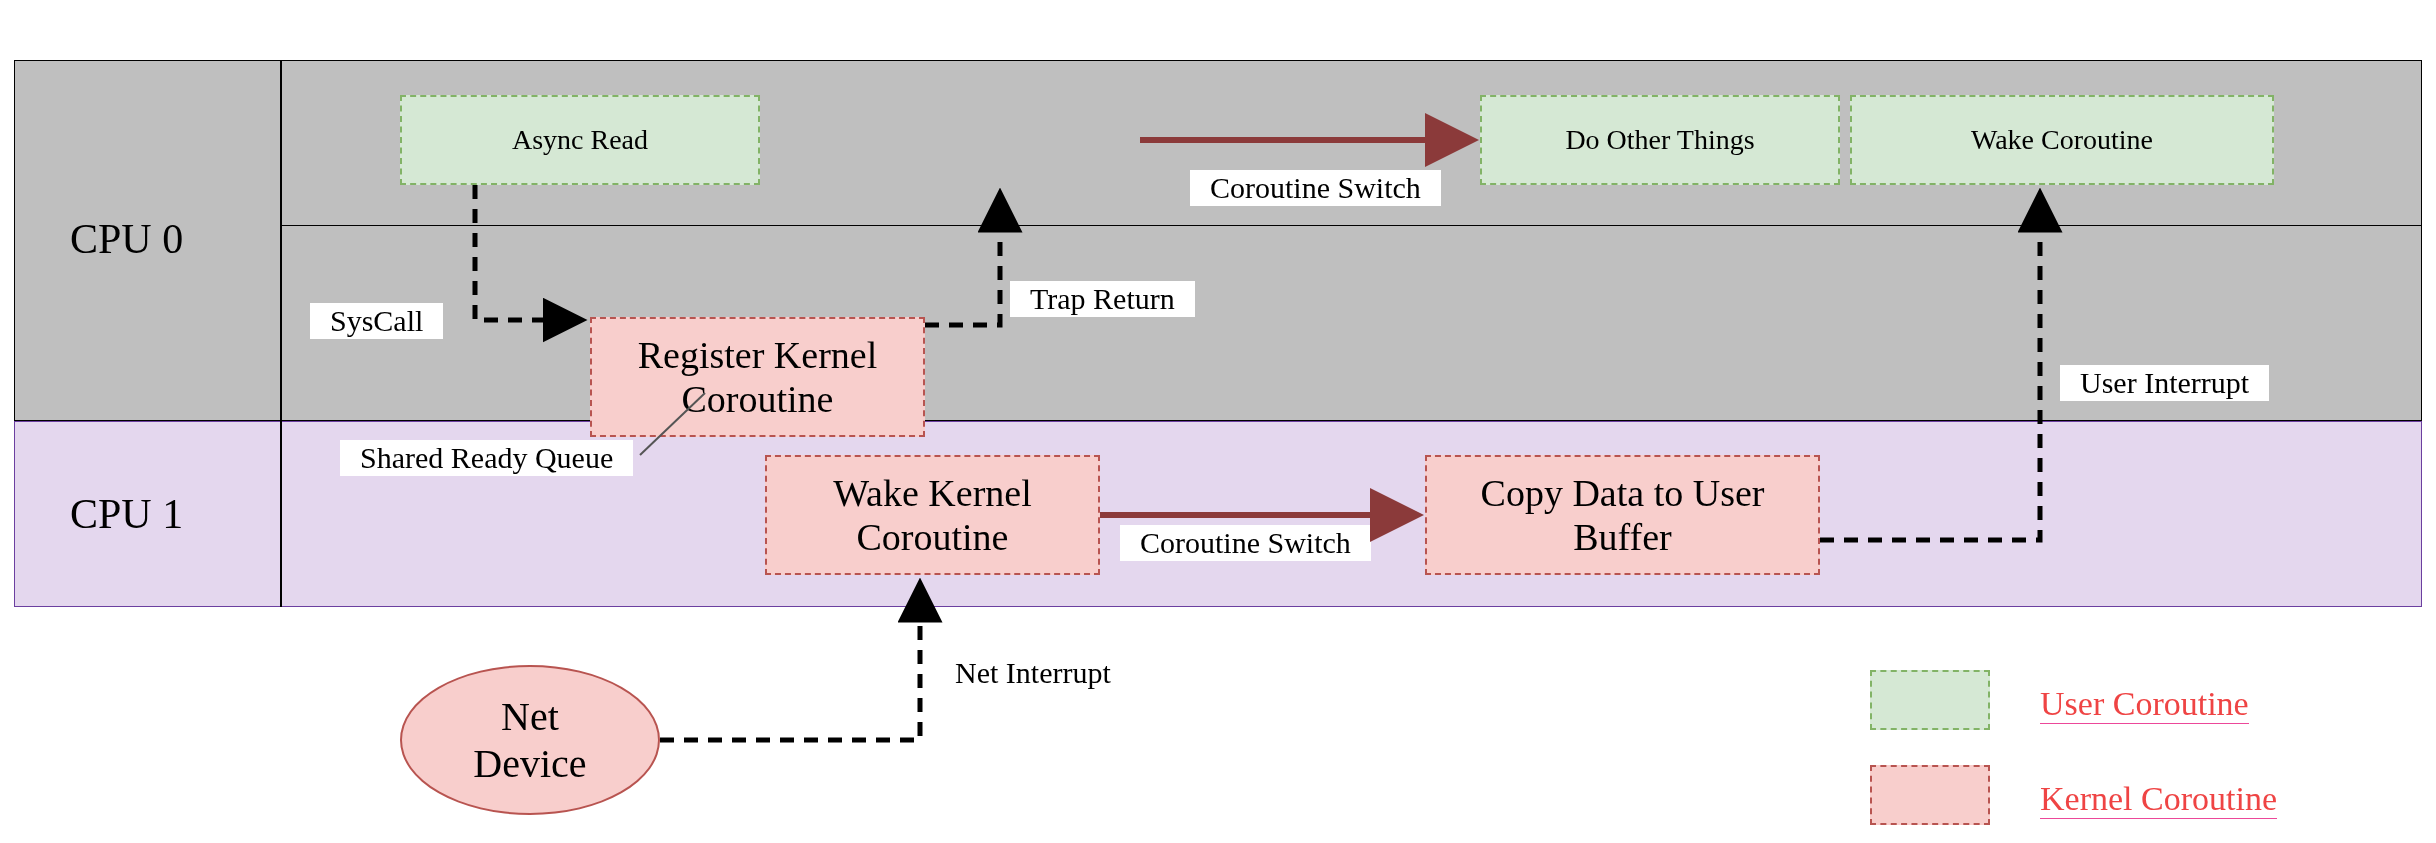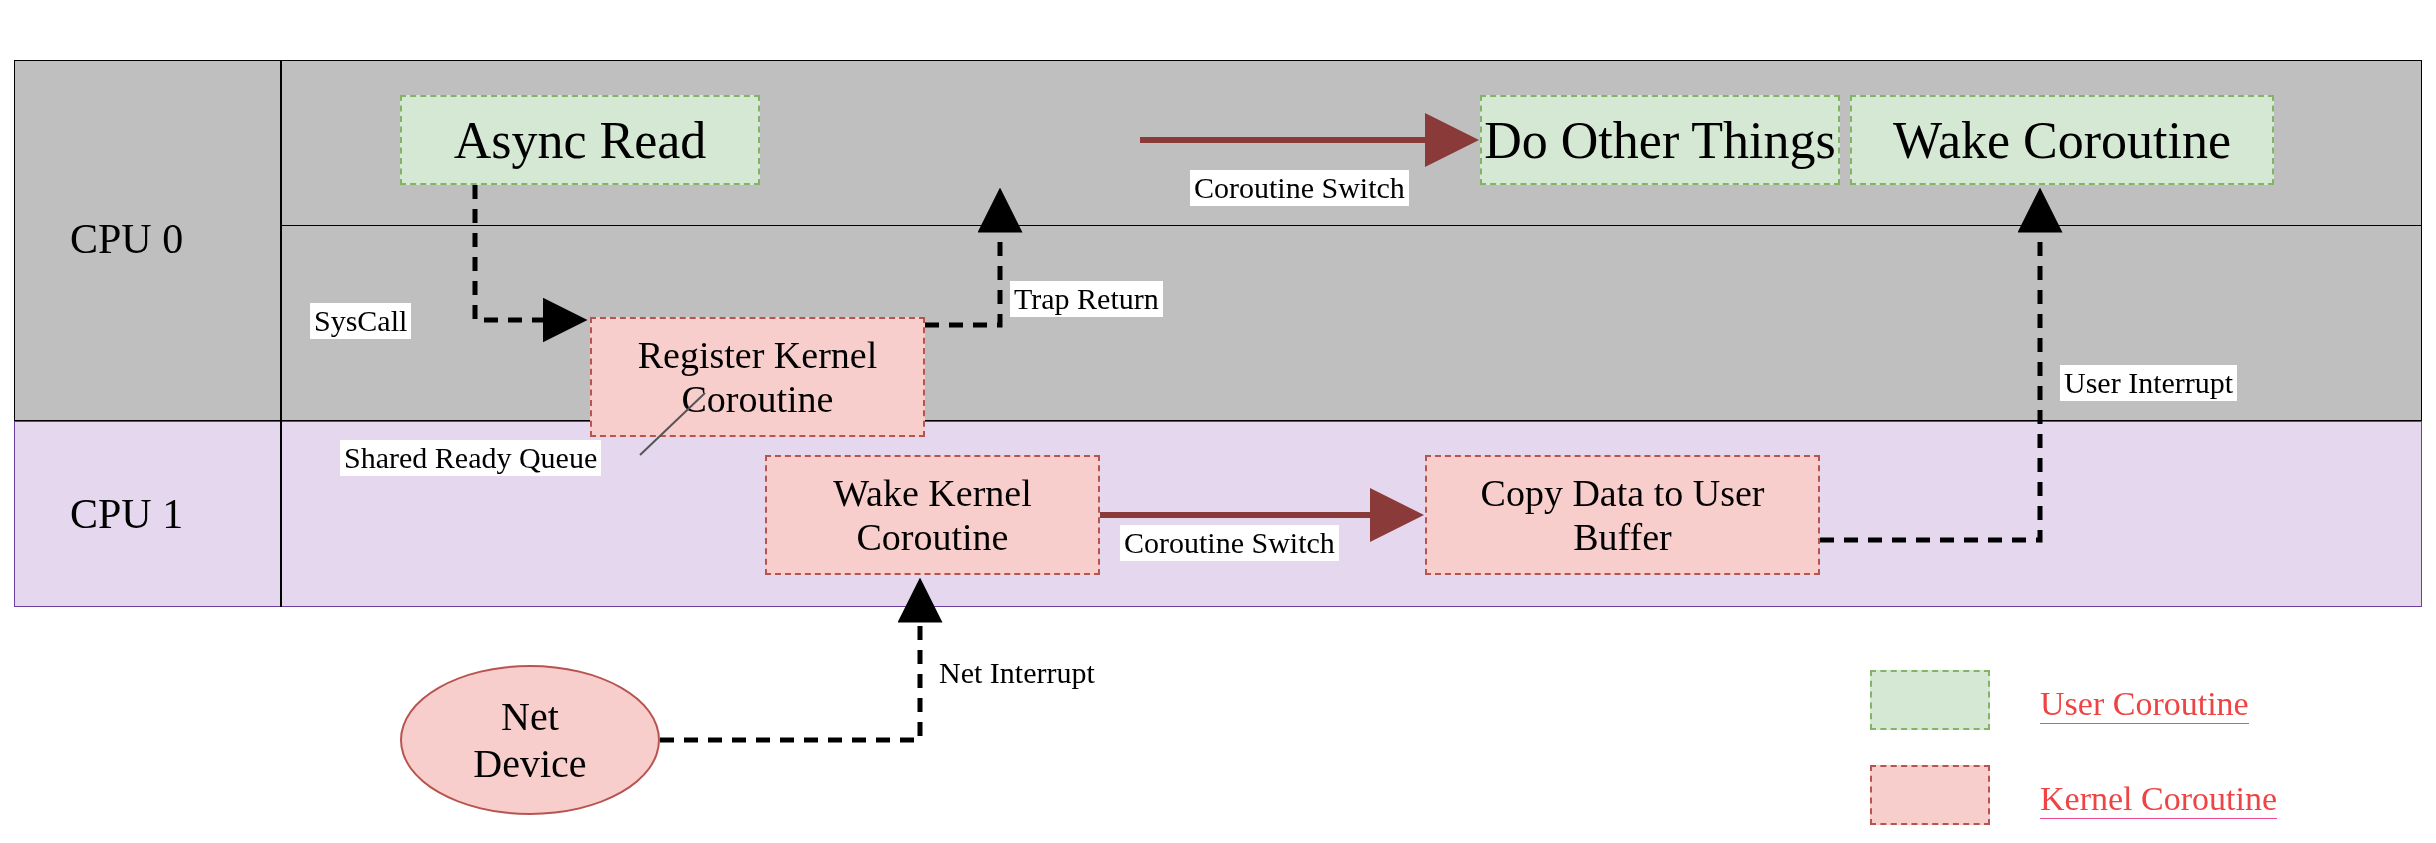--- a/index.html
+++ b/index.html
@@ -49,21 +49,21 @@
   }
   .ubox {
     position: absolute;
     background: #d5e8d4;
     border: 2px dashed #82b366;
     box-sizing: border-box;
     display: flex;
     align-items: center;
     justify-content: center;
     text-align: right;
-    font-size: 52px;
+    font-size: 28px;
     color: #000;
   }
   .kbox {
     position: absolute;
     background: #f8cecc;
     border: 2px dashed #b85450;
     box-sizing: border-box;
     display: flex;
     align-items: center;
     justify-content: center;
@@ -82,21 +82,21 @@
     justify-content: center;
     text-align: center;
     font-size: 40px;
     color: #000;
   }
   .small-label {
     position: absolute;
     background: #fff;
     font-size: 30px;
     color: #000;
-    padding: 1px 4px;
+    padding: 1px 20px;
     white-space: nowrap;
   }
   .legend-text {
     position: absolute;
     font-size: 34px;
     color: #ef4444;
     white-space: nowrap;
     border-bottom: 1px solid #ec4899;
   }
   svg.overlay {

